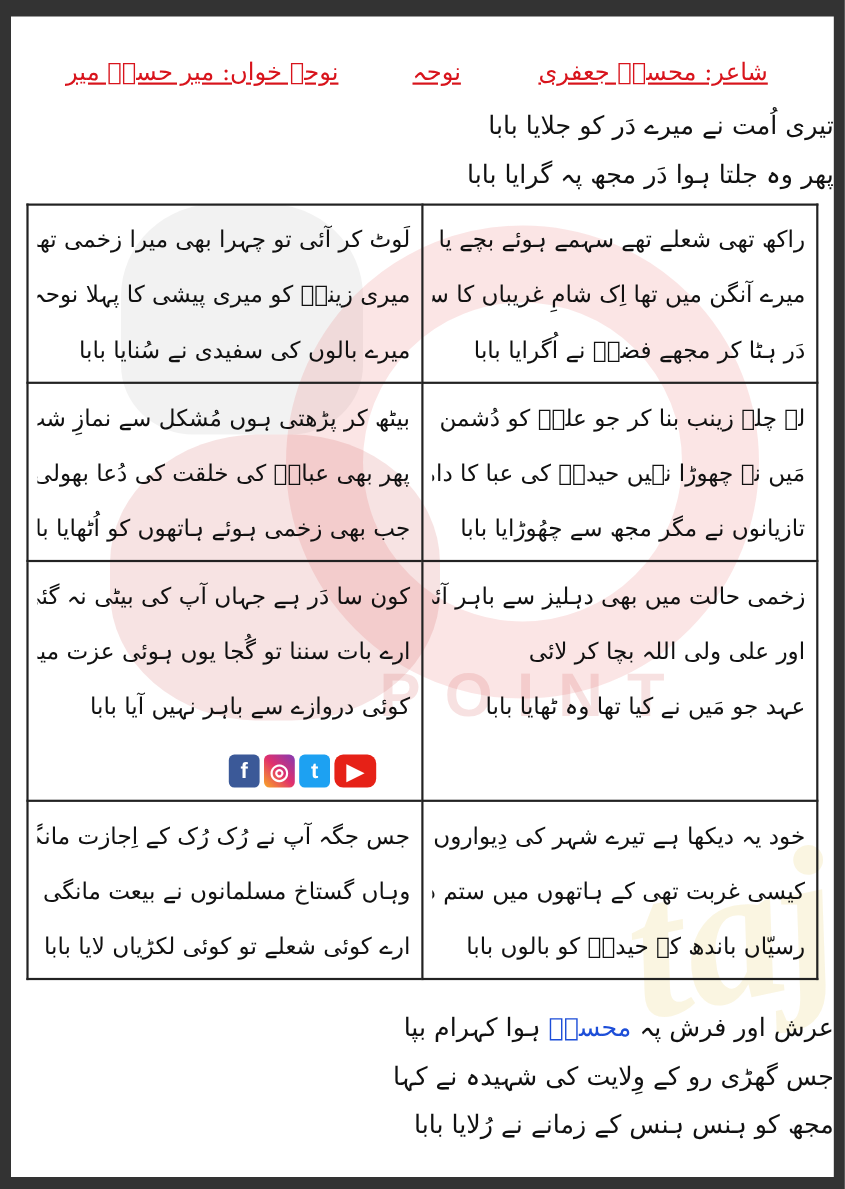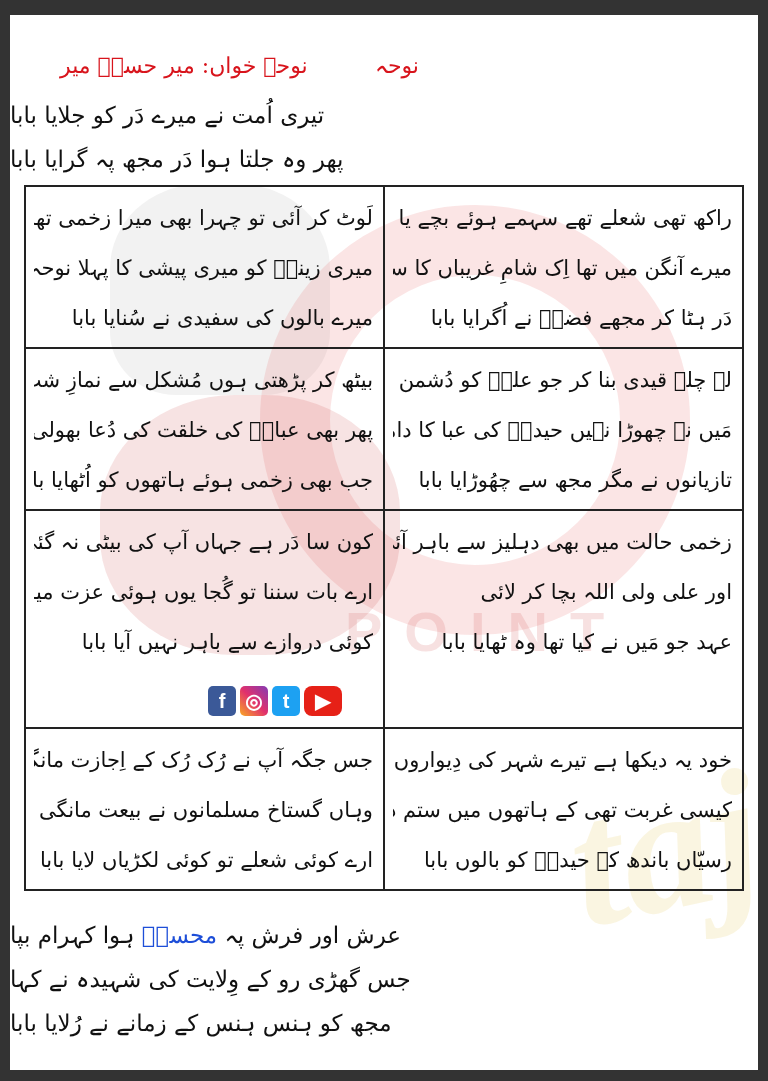--- a/index.html
+++ b/index.html
@@ -30,26 +30,26 @@
     font-family: "Liberation Sans", sans-serif; font-weight: bold;
   }
   .wm-taj {
     left: 560px; top: 730px; font-size: 180px; color: rgba(230,210,120,0.22);
     font-family: "Liberation Serif", serif; font-style: italic; font-weight: bold; transform: rotate(-12deg);
   }
   .header {
     position: absolute; top: 38px; left: 0; width: 748px; height: 44px;
     font-family: "DejaVu Serif", serif; color: #d8141c; font-size: 22px;
   }
-  .header span { position: absolute; direction: rtl; white-space: nowrap; }
+  .header span { position: absolute; direction: rtl; white-space: nowrap; text-decoration: underline; }
   .h-poet { right: 60px; }
   .h-type { left: 365px; }
   .h-reciter { left: 50px; }
   .lines {
-    position: absolute; left: 0; width: 748px; text-align: left; direction: rtl;
+    position: absolute; left: 0; width: 748px; text-align: right; direction: rtl;
     font-family: "DejaVu Serif", serif; font-size: 23px; color: #111;
   }
   .lines div { height: 44px; line-height: 44px; }
   .intro { top: 78px; }
   .outro { top: 898px; }
   .outro .accent { color: #1d4ed8; }
   table.stanzas {
     position: absolute; left: 14px; top: 170px; width: 720px; border-collapse: collapse;
     direction: rtl; table-layout: fixed;
   }
@@ -77,20 +77,21 @@
 <body>
 
 <div class="page">
   <div class="wm wm-fist"></div>
   <div class="wm wm-ring"></div>
   <div class="wm wm-blob"></div>
   <div class="wm wm-point">POINT</div>
   <div class="wm wm-taj">taj</div>
 
   <div class="header">
+    <span class="h-poet">شاعر: محسنؔ جعفری</span>
     <span class="h-type">نوحہ</span>
     <span class="h-reciter">نوحہ خواں: میر حسنؔ میر</span>
   </div>
 
   <div class="lines intro">
     <div>تیری اُمت نے میرے دَر کو جلایا بابا</div>
     <div>پھر وہ جلتا ہوا دَر مجھ پہ گرایا بابا</div>
   </div>
 
   <table class="stanzas">
@@ -102,21 +103,21 @@
         <div>دَر ہٹا کر مجھے فضہؑ نے اُگرایا بابا</div>
       </td>
       <td>
         <div>لَوٹ کر آئی تو چہرا بھی میرا زخمی تھا</div>
         <div>میری زینبؑ کو میری پیشی کا پہلا نوحہ</div>
         <div>میرے بالوں کی سفیدی نے سُنایا بابا</div>
       </td>
     </tr>
     <tr>
       <td>
-        <div>لے چلے قیدی بنا کر جو علیؑ کو دُشمن</div>
+        <div>لے چلے زینب بنا کر جو علیؑ کو دُشمن</div>
         <div>مَیں نے چھوڑا نہیں حیدرؑ کی عبا کا دامن</div>
         <div>تازیانوں نے مگر مجھ سے چھُوڑایا بابا</div>
       </td>
       <td>
         <div>بیٹھ کر پڑھتی ہوں مُشکل سے نمازِ شب بھی</div>
         <div>پھر بھی عباسؑ کی خلقت کی دُعا بھولی نہیں</div>
         <div>جب بھی زخمی ہوئے ہاتھوں کو اُٹھایا بابا</div>
       </td>
     </tr>
     <tr>

